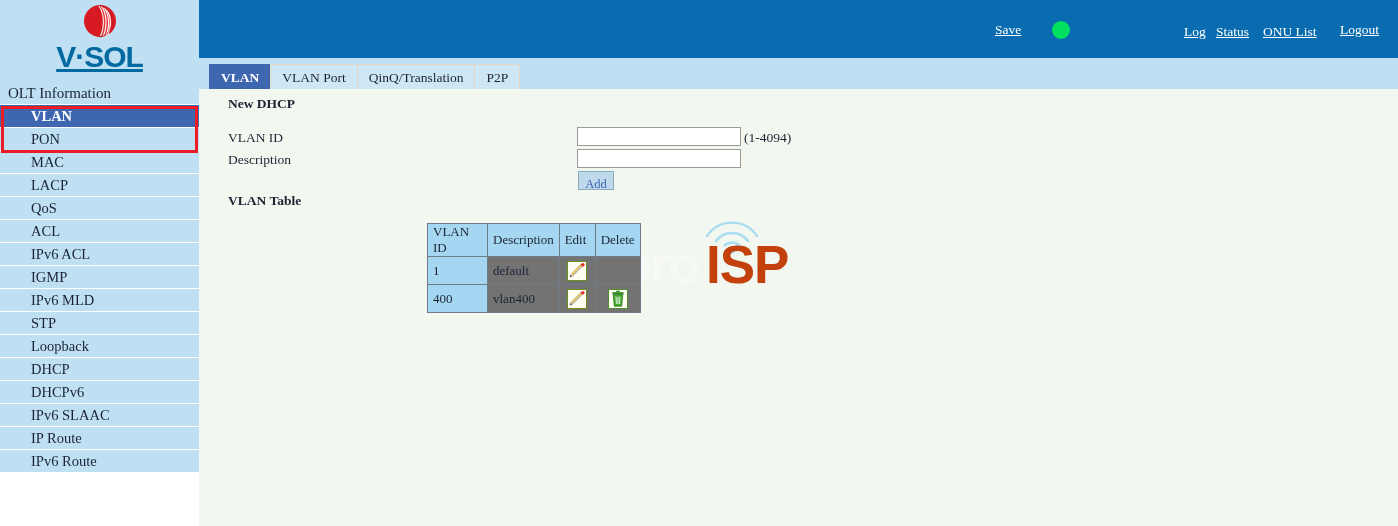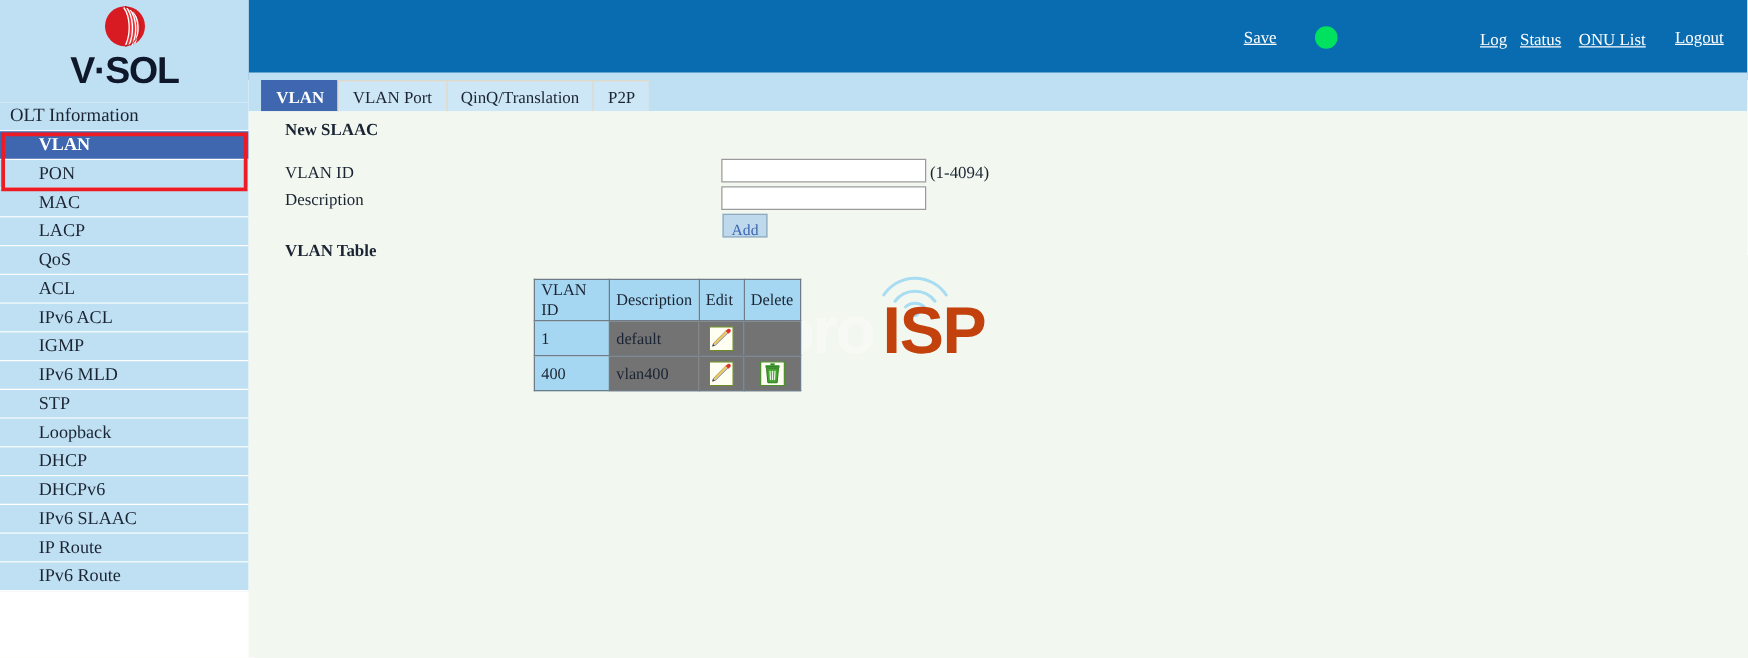--- a/index.html
+++ b/index.html
@@ -36,23 +36,24 @@
   .logo-mark {
     position: relative;
     width: 42px; height: 42px;
     margin-top: 2px;
   }
   .logo-word {
     font-family: "Liberation Sans", sans-serif;
     font-weight: bold;
     font-size: 30px;
     letter-spacing: -1px;
-    color: #0f172a;
+    color: #0369a1;
     line-height: 30px;
     margin-top: -2px;
+    text-decoration: underline;
   }
   .menu { width: 199px; }
   .menu-item {
     position: relative;
     height: 23px;
     line-height: 23px;
     background: #BFE0F2;
     color: #1b2433;
     font-size: 14.5px;
     border-bottom: 1px solid #ffffff;
@@ -332,21 +333,21 @@
         <g fill="none" stroke="#A8DCF2" stroke-width="2.4" stroke-linecap="round">
           <path d="M6 22 A30 30 0 0 1 56 22"></path>
           <path d="M15 27 A20 20 0 0 1 47 27"></path>
           <path d="M23.5 31.5 A11 11 0 0 1 38.5 31.5"></path>
         </g>
         <circle cx="31" cy="36" r="3.6" fill="#A8DCF2"></circle>
       </svg>
       <div class="wm-isp">ISP</div>
     </div>
 
-    <div class="section-title" id="new-vlan-title">New SLAAC</div>
+    <div class="section-title" id="new-vlan-title">New DHCP</div>
 
     <div class="form-label" id="vlanid-label">VLAN ID</div>
     <input class="txt-input" id="vlanid-input" type="text" value="" style="">
     <div id="range-hint">(1-4094)</div>
 
     <div class="form-label" id="desc-label">Description</div>
     <input class="txt-input" id="desc-input" type="text" value="" style="">
 
     <button id="add-button">Add</button>
 

